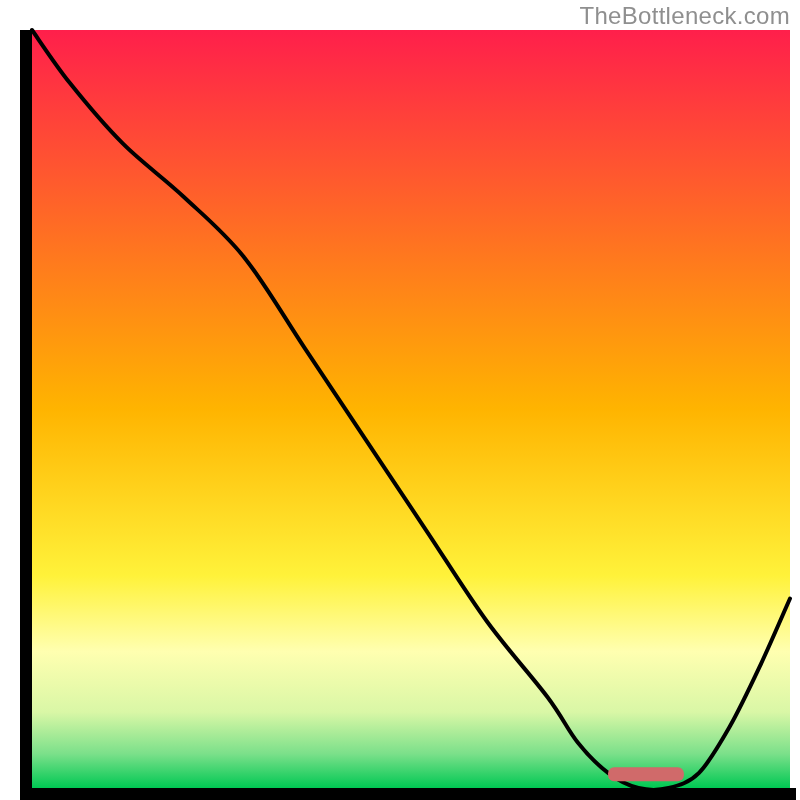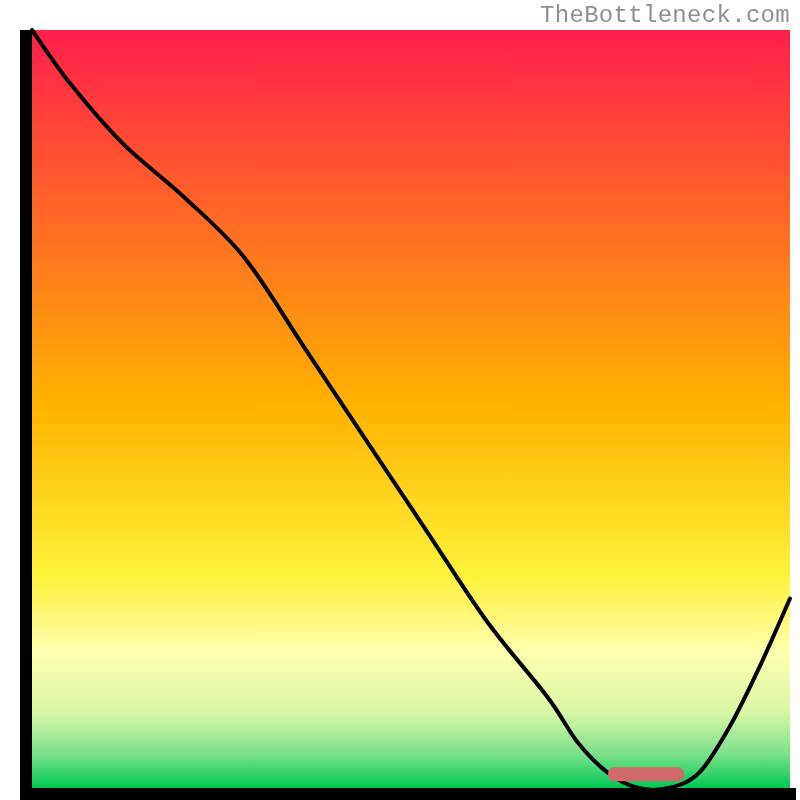--- a/index.html
+++ b/index.html
@@ -8,21 +8,20 @@
     width: 800px;
     height: 800px;
     background: #fff;
     font-family: Arial, Helvetica, sans-serif;
     overflow: hidden;
   }
   .frame {
     position: relative;
     width: 800px;
     height: 800px;
-    font-family: Liberation Mono, monospace;
   }
   .watermark {
     position: absolute;
     top: 2px;
     right: 10px;
     color: #8f8f8f;
     font-size: 24px;
     font-weight: 500;
     letter-spacing: 0.3px;
     user-select: none;

